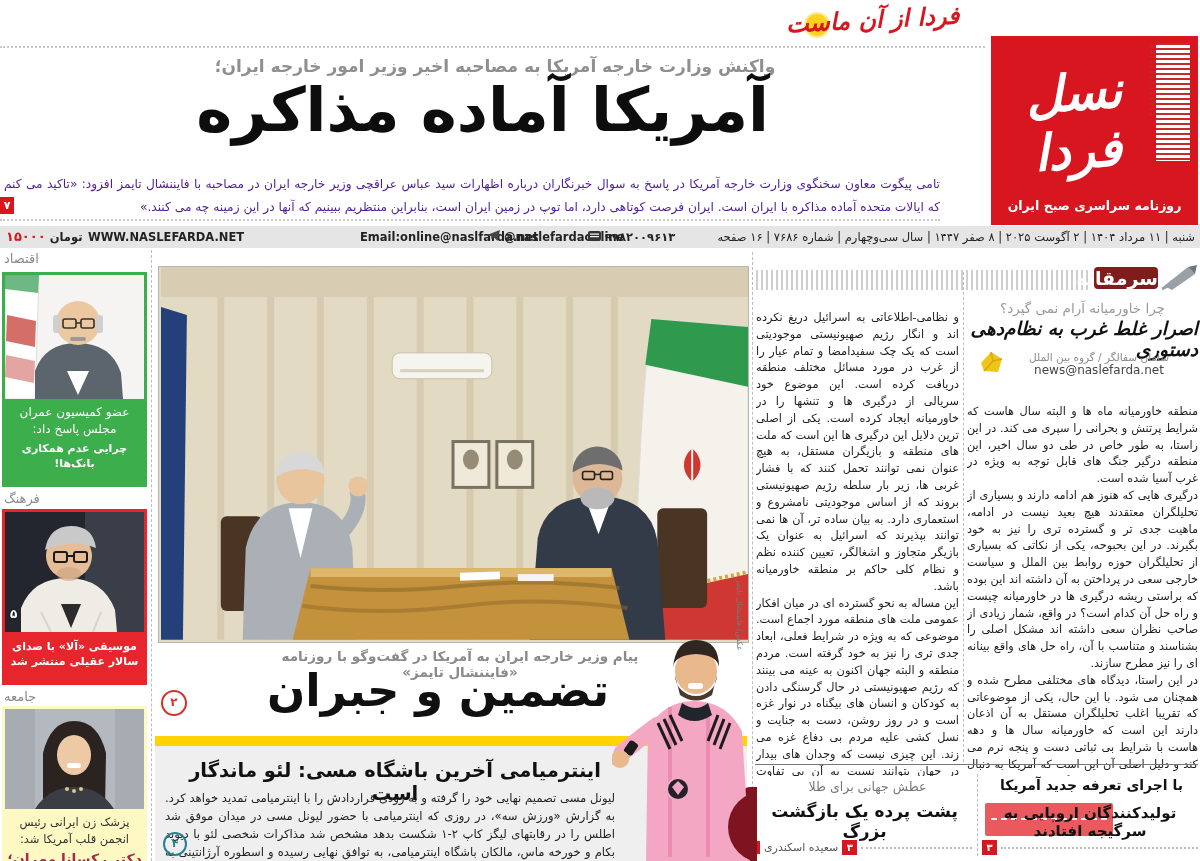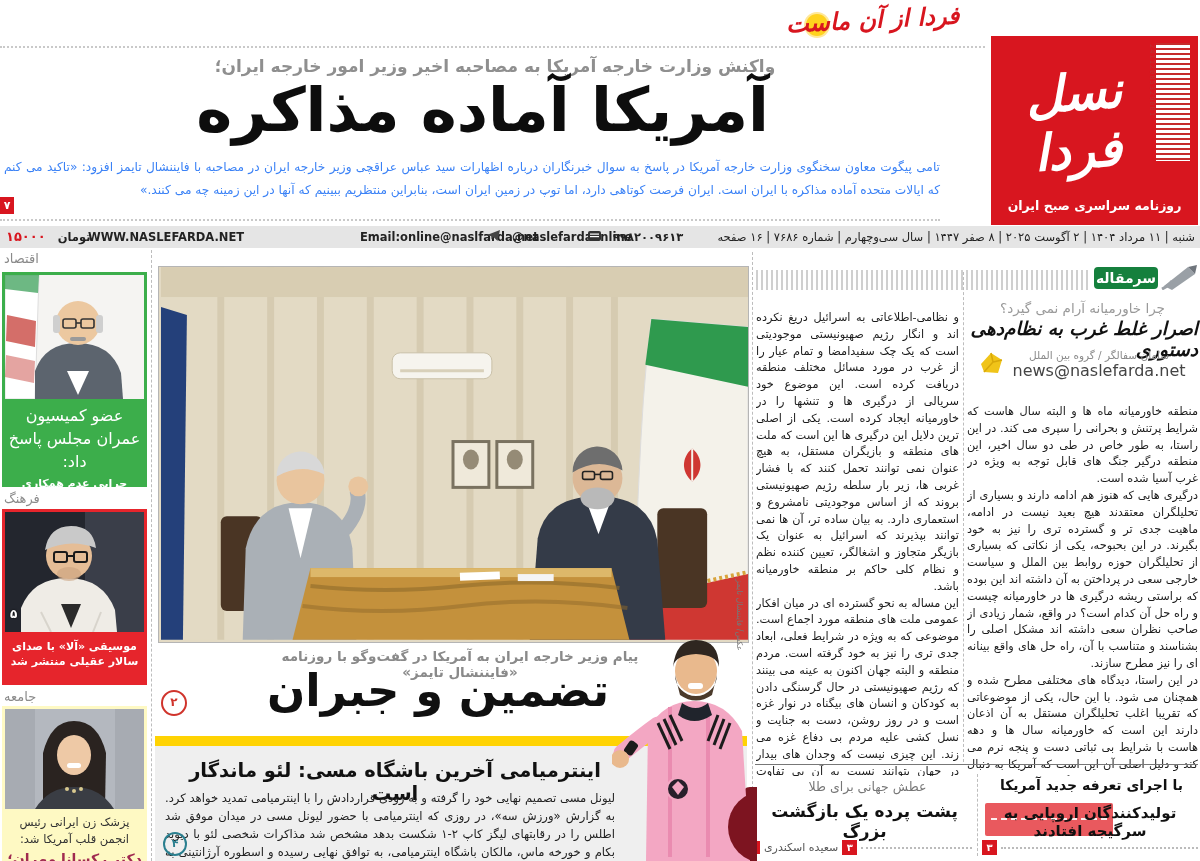--- a/index.html
+++ b/index.html
@@ -12,63 +12,63 @@
   .sun{left:806px;top:14px;width:22px;height:22px;border-radius:50%;background:#ffd21e;box-shadow:0 0 0 2px #ffe89a;}
   .dotline{border-top:2px dotted #c9c9c9;height:0;}
   .logo-block{left:991px;top:36px;width:207px;height:189px;background:#d8161f;}
   .logo-title{left:0;top:28px;width:170px;text-align:center;color:#fff;font-size:50px;font-weight:bold;font-style:italic;transform:rotate(-4deg);}
   .logo-tagline{left:0;bottom:12px;width:100%;text-align:center;color:#fff;font-size:12.5px;font-weight:bold;}
   .barcode{right:8px;top:7px;width:34px;height:118px;background:#fff;
            background-image:repeating-linear-gradient(180deg,#c62b2b 0 2px,#fff 2px 5px);}
   .barcode-num{right:42px;top:8px;height:120px;writing-mode:vertical-rl;font-size:7px;color:#b33;letter-spacing:1px;direction:ltr;font-family:"DejaVu Sans Mono",monospace;}
   .kicker1{left:80px;top:56px;width:830px;font-size:17px;font-weight:bold;color:#8f8f8f;text-align:center;}
   .headline1{left:30px;top:74px;width:905px;font-size:61px;font-weight:900;color:#0d0d0d;text-align:center;letter-spacing:-1px;}
-  .lead1{left:4px;top:156px;width:936px;font-size:12.2px;line-height:1.85;color:#3b82f6;text-align:justify;}
+  .lead1{left:4px;top:173px;width:936px;font-size:12.2px;line-height:1.85;color:#4c1d95;text-align:justify;}
   .pagebox{background:#d8161f;color:#fff;text-align:center;font-weight:bold;}
   .p7{left:0;top:197px;width:14px;height:17px;font-size:11px;line-height:17px;}
   
   .infobar{left:0;top:226px;width:1200px;height:22px;background:#e5e5e5;font-size:11.5px;line-height:22px;color:#222;}
-  .infobar .item{position:absolute;top:0;height:22px;display:flex;align-items:center;gap:12px;direction:ltr;font-weight:bold;}
+  .infobar .item{position:absolute;top:0;height:22px;display:flex;align-items:center;gap:4px;direction:ltr;font-weight:bold;}
   .price-num{color:#d8161f;font-size:13px;font-weight:bold;}
   .dateline{position:absolute;right:5px;top:0;font-size:11.5px;color:#222;direction:rtl;margin-left:48px;}
   
   .vdash{border-left:1px dashed #bdbdbd;width:0;}
   .sec-label{left:4px;font-size:13px;color:#8a8a8a;}
   .side-box{left:2px;width:145px;overflow:hidden;}
   .side-photo{display:block;margin:3px auto 0;}
   .green{background:#3cae4b;color:#fff;}
   .red{background:#e6252c;color:#fff;}
   .gray{background:#fef9c3;color:#333;}
-  .side-kicker{font-size:16px;line-height:1.45;text-align:center;padding:5px 4px 0;}
+  .side-kicker{font-size:12px;line-height:1.45;text-align:center;padding:5px 4px 0;}
   .side-title{font-size:11px;font-weight:900;line-height:1.35;text-align:center;padding:3px 3px 8px;}
   .side-title.magenta{color:#a02a50;}
   .photo-page-num{position:absolute;color:#fff;font-size:12px;font-weight:bold;text-shadow:0 0 2px #000;}
   
   .photo-frame{left:158px;top:266px;width:589px;height:375px;border:1px solid #b5b5b5;background:#e3dac4;}
   .photo-credit{left:735px;top:556px;height:95px;writing-mode:vertical-rl;font-size:8px;color:#777;}
   .caption2{left:250px;top:648px;width:420px;font-size:13.5px;font-weight:bold;color:#8a8a8a;text-align:center;}
   .headline2{left:158px;top:664px;width:560px;font-size:45px;font-weight:900;color:#101010;text-align:center;}
   .circ{border-radius:50%;text-align:center;font-weight:bold;}
   .p2{left:161px;top:690px;width:22px;height:22px;border:2px solid #d0342c;color:#d0342c;font-size:12px;line-height:21px;}
   .yellow-strip{left:155px;top:736px;width:592px;height:10px;background:#ffd303;}
   .messi-box{left:155px;top:746px;width:592px;height:115px;background:#efefef;}
   .m-headline{position:absolute;left:25px;top:13px;width:430px;font-size:19.5px;font-weight:900;color:#111;text-align:center;}
   .m-body{position:absolute;left:10px;top:44px;width:450px;font-size:11.6px;line-height:1.55;color:#222;text-align:justify;}
   .p4{left:8px;top:86px;width:20px;height:20px;border:2px solid #2a7f8f;color:#2a7f8f;font-size:11px;line-height:19px;position:absolute;}
   .messi-svg{left:612px;top:637px;z-index:5;}
   
   .hatch{top:270px;height:20px;background:repeating-linear-gradient(90deg,#cfcfcf 0 2px,transparent 2px 5px);}
-  .ed-badge{left:1094px;top:267px;width:64px;height:22px;background:#15803d;border-radius:4px;color:#fff;
-            font-size:14px;font-weight:bold;text-align:center;line-height:22px;}
+  .ed-badge{left:1094px;top:267px;width:64px;height:22px;background:#7f1d1d;border-radius:4px;color:#fff;
+            font-size:19px;font-weight:bold;text-align:center;line-height:22px;}
   .ed-kicker{left:975px;top:300px;width:215px;font-size:13.5px;color:#999;text-align:center;}
   .ed-title{left:960px;top:318px;width:238px;font-size:18.5px;font-weight:900;color:#111;font-style:italic;}
   .author-row{left:978px;top:349px;width:210px;display:flex;align-items:center;gap:6px;direction:ltr;}
   .author-lines{flex:1;text-align:center;}
   .author-name{font-size:10.5px;color:#8a8a8a;}
-  .author-email{font-size:16px;color:#444;direction:ltr;}
+  .author-email{font-size:12px;color:#444;direction:ltr;}
   .ed-col{font-size:11.3px;line-height:16.8px;color:#1c1c1c;text-align:justify;overflow:hidden;}
   .bottom-rule{left:755px;top:764px;width:443px;border-top:1px solid #777;height:0;}
   .bk{font-weight:bold;text-align:center;color:#111;}
   .watermark{left:985px;top:803px;width:128px;height:33px;background:rgba(228,53,59,.82);border-radius:2px;z-index:1;}
   .watermark::after{content:"";position:absolute;left:6px;top:15px;width:116px;border-top:2px dashed rgba(255,255,255,.9);}
   .z2{z-index:2;}
   .brow{display:flex;align-items:center;gap:4px;direction:ltr;position:absolute;}
   .p3{width:15px;height:15px;font-size:10px;line-height:15px;}
   .dots{flex:1;border-top:2px dotted #bbb;height:0;}
   .redbar{width:3px;height:13px;background:#d8161f;}

